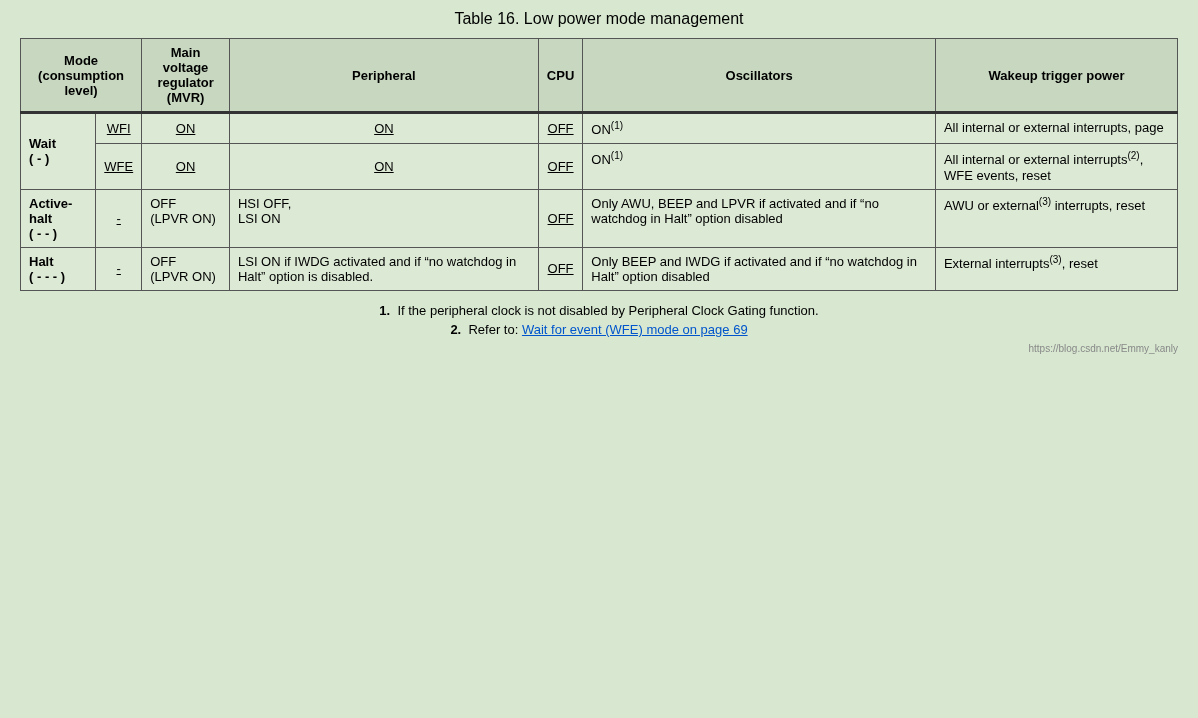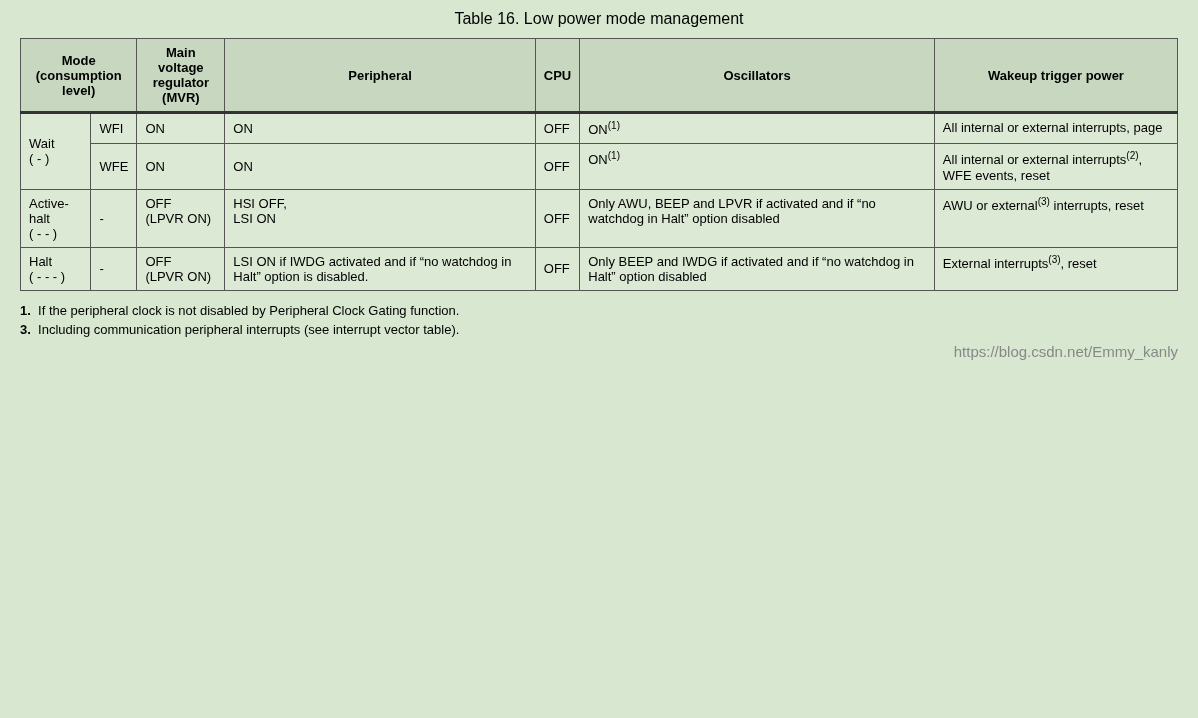--- a/index.html
+++ b/index.html
@@ -32,45 +32,48 @@
       background: #c8d8c0;
       font-weight: bold;
       text-align: center;
       vertical-align: middle;
       border-bottom: 3px solid #333;
     }
     tbody tr td {
       background: #dce9d5;
     }
     .mode-cell {
-      font-weight: normal;
+      font-weight: bold;
       vertical-align: middle;
     }
     .center-cell {
+      text-align: center;
       vertical-align: middle;
+      text-decoration: underline;
     }
     sup {
       font-size: 10px;
       vertical-align: super;
     }
     .footnotes {
       margin-top: 12px;
       font-size: 13px;
       color: #000;
     }
     .footnotes p {
       margin-bottom: 4px;
+      text-align: center;
     }
     .footnote-link {
       color: #0055cc;
       text-decoration: underline;
     }
     .watermark {
       text-align: right;
-      font-size: 15px;
+      font-size: 10px;
       color: #888;
       margin-top: 6px;
     }
   </style>
 </head>
 <body>
 
 <div class="page-title">Table 16. Low power mode management</div>
 
 <table>
@@ -122,16 +125,16 @@
       <td>LSI ON if IWDG activated and if “no watchdog in Halt” option is disabled.</td>
       <td class="center-cell">OFF</td>
       <td>Only BEEP and IWDG if activated and if “no watchdog in Halt” option disabled</td>
       <td>External interrupts<sup>(3)</sup>, reset</td>
     </tr>
   </tbody>
 </table>
 
 <div class="footnotes">
   <p><strong>1.</strong>&nbsp; If the peripheral clock is not disabled by Peripheral Clock Gating function.</p>
-  <p><strong>3.</strong>&nbsp; Including communication peripheral interrupts (see interrupt vector table).</p>
+  <p><strong>2.</strong>&nbsp; Refer to: <span class="footnote-link">Wait for event (WFE) mode on page 69</span></p>
 </div>
 
 <div class="watermark">https://blog.csdn.net/Emmy_kanly</div>
 
 </body></html>

